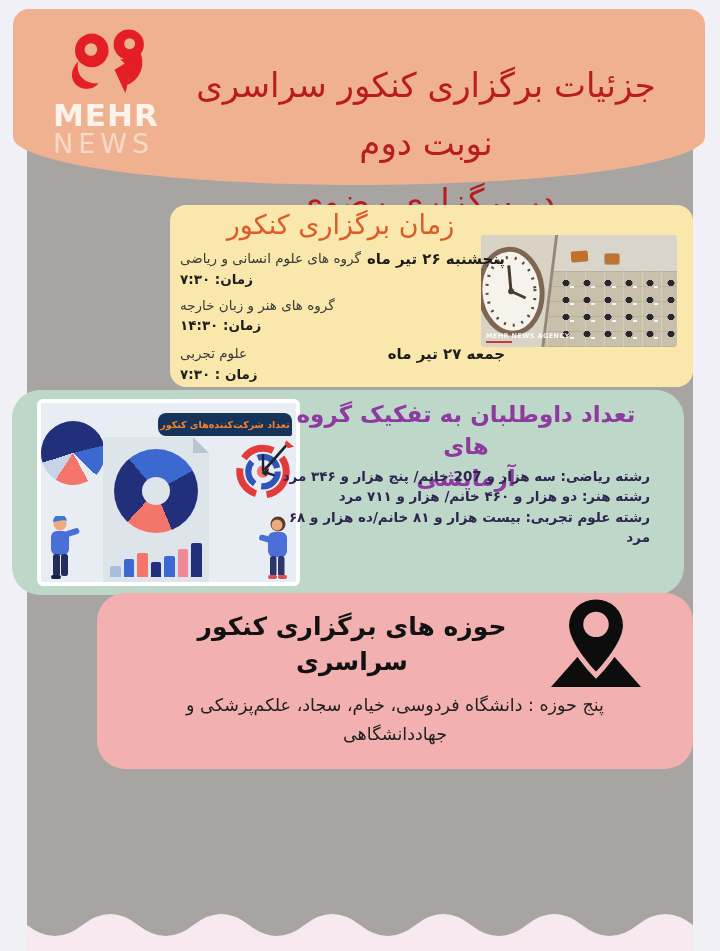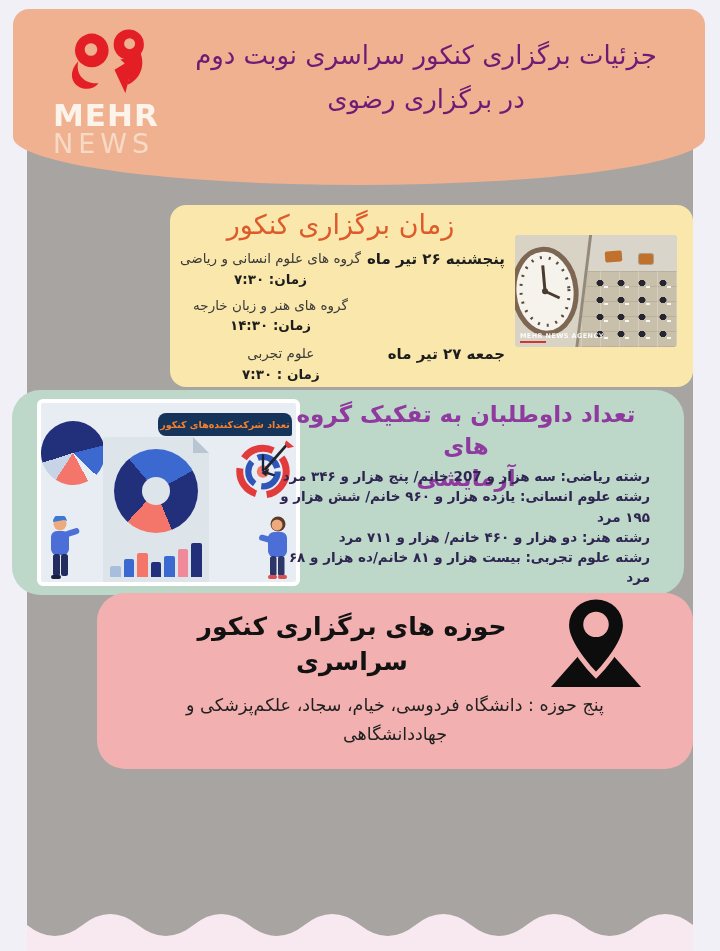--- a/index.html
+++ b/index.html
@@ -18,45 +18,45 @@
   .header {
     position:absolute; left:13px; top:9px; width:692px; height:176px;
     background:#f0b191; z-index:3;
     border-radius:16px 16px 50% 50% / 16px 16px 48px 48px;
   }
   .brand { position:absolute; left:40px; top:12px; width:128px; text-align:left; }
   .brand svg { display:block; margin:0 auto; }
   .brand-mehr { font-size:31px; font-weight:bold; color:#fdf7ef; opacity:.95; letter-spacing:1px; margin-top:-8px; }
   .brand-news { font-size:27px; color:#f9ead9; opacity:.72; letter-spacing:5px; margin-top:-5px; }
   .header-title {
-    position:absolute; left:170px; right:36px; top:24px;
-    direction:rtl; text-align:center; color:#701a75;
-    font-size:26px; line-height:1.7;
+    position:absolute; left:170px; right:36px; top:48px;
+    direction:rtl; text-align:center; color:#b91c1c;
+    font-size:34px; line-height:1.7;
   }
 
   
   .schedule-card {
     position:absolute; left:170px; top:205px; width:523px; height:182px;
     background:#f9e7ab; border-radius:16px; z-index:3;
   }
   .schedule-title {
     position:absolute; top:4px; right:196px; left:14px;
     direction:rtl; text-align:center; color:#dd5a2a; font-size:27px;
   }
   .schedule-rows { position:absolute; top:44px; right:188px; left:10px; direction:rtl; }
   .sch-row { display:flex; align-items:flex-start; gap:6px; }
   .sch-row + .sch-row { margin-top:2px; }
   .sch-date { font-size:15px; font-weight:bold; color:#1d1d1d; white-space:nowrap; padding-top:1px; }
-  .sch-groups { flex:1; text-align:center; }
+  .sch-groups { flex:1; text-align:left; }
   .sch-name { font-size:13.5px; color:#3a3a3a; line-height:1.45; }
   .sch-time { font-size:13.5px; font-weight:bold; color:#1d1d1d; margin:2px 0 9px; }
 
   
   .exam-photo {
-    position:absolute; top:30px; right:16px; width:162px; height:112px;
+    position:absolute; top:30px; right:16px; width:196px; height:112px;
     background:#c8bfab; border-radius:4px; overflow:hidden;
   }
   .photo-corridor { position:absolute; left:66px; top:0; right:0; height:38px; background:#dad5ca; }
   .desk { position:absolute; background:#c0712e; border-radius:2px; }
   .desk-1 { left:24px; top:16px; width:17px; height:11px; transform:rotate(-4deg); }
   .desk-2 { left:58px; top:19px; width:14px; height:10px; box-shadow:0 0 0 1px rgba(90,60,20,.35); }
   .photo-floor {
     position:absolute; left:66px; top:36px; right:0; bottom:0; background:#c9c0ac;
     background-image:
       repeating-linear-gradient(90deg, rgba(255,255,255,.22) 0 1px, transparent 1px 19px),
@@ -283,21 +283,20 @@
       </svg>
     </div>
 
     <div class="cand-title">
       <div>تعداد داوطلبان به تفکیک گروه های</div>
       <div>آزمایشی</div>
     </div>
 
     <div class="cand-lines">
       <div>رشته ریاضی: سه هزار و 207 خانم/ پنج هزار و ۳۴۶ مرد</div>
-      <div>رشته علوم انسانی: یازده هزار و ۹۶۰ خانم/ شش هزار و ۱۹۵ مرد</div>
       <div>رشته هنر: دو هزار و ۴۶۰ خانم/ هزار و ۷۱۱ مرد</div>
       <div>رشته علوم تجربی: بیست هزار و ۸۱ خانم/ده هزار و ۶۸ مرد</div>
     </div>
   </section>
 
   <section class="venues-card">
     <svg class="pin-icon" width="118" height="96" viewBox="0 0 120 98">
       <path d="M14,94 L44,60 L76,60 L106,94 Z" fill="#0d0d0d"></path>
       <path d="M60,2 C43,2 30,15 30,31 C30,52 60,82 60,82 C60,82 90,52 90,31 C90,15 77,2 60,2 Z" fill="#0d0d0d" stroke="#f2b1b0" stroke-width="5"></path>
       <circle cx="60" cy="30" r="13" fill="#f2b1b0"></circle>

